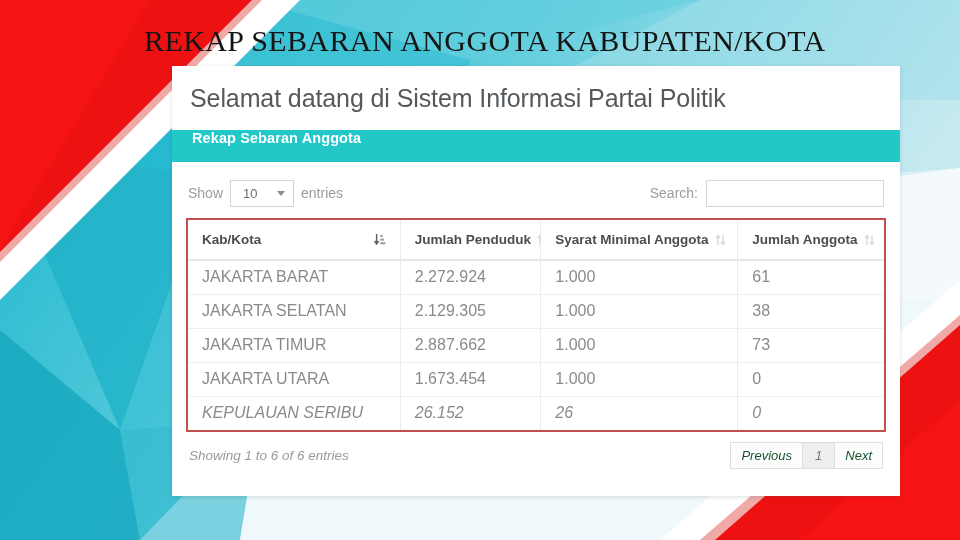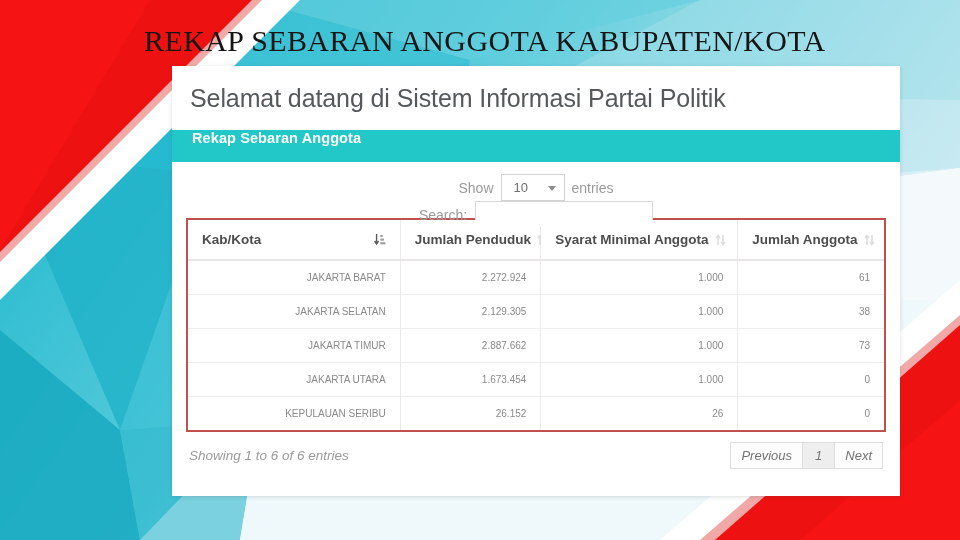--- a/index.html
+++ b/index.html
@@ -77,21 +77,20 @@
   .panel-body {
     padding: 12px 14px 0 14px;
     background: #ffffff;
   }
 
   
   .toolbar {
     display: flex; align-items: center; justify-content: space-between;
     height: 38px;
     margin: 0 2px 6px 2px;
-    flex-direction: column;
   }
   .show-group { display: flex; align-items: center; gap: 7px;
     font-size: 14px; color: #9b9b9b; }
   .select-box {
     position: relative;
     width: 64px; height: 27px;
     border: 1px solid #d3d3d3;
     background: #fff;
     display: flex; align-items: center;
     padding-left: 12px;
@@ -117,21 +116,21 @@
     font-family: "Liberation Sans", sans-serif;
   }
 
   
   .table-wrap {
     border: 2px solid #c0504d;
     background: #fff;
   }
   table.dt { width: 100%; border-collapse: collapse; table-layout: fixed; }
   table.dt th, table.dt td {
-    text-align: right;
+    text-align: left;
     vertical-align: middle;
     border-right: 1px solid #eceaea;
     padding: 0 14px;
   }
   table.dt th:last-child, table.dt td:last-child { border-right: none; }
 
   table.dt thead th {
     height: 40px;
     font-size: 13.5px;
     font-weight: bold;
@@ -140,26 +139,26 @@
     background: #ffffff;
     position: relative;
     white-space: nowrap;
   }
   .th-inner { display: flex; align-items: center; justify-content: space-between; gap: 6px; }
 
   .sort-icon { flex: 0 0 auto; opacity: 1; }
 
   table.dt tbody td {
     height: 34px;
-    font-size: 10px;
+    font-size: 16px;
     color: #8a8a8a;
     border-bottom: 1px solid #efeded;
     white-space: nowrap;
   }
-  table.dt tbody tr:last-child td { border-bottom: none; }
+  table.dt tbody tr:last-child td { border-bottom: none; font-style: italic; }
 
   
   .col-kab  { width: 30.5%; }
   .col-pend { width: 20.2%; }
   .col-syar { width: 28.3%; }
   .col-angg { width: 21.0%; }
 
   
   .table-foot {
     display: flex; align-items: center; justify-content: space-between;
@@ -168,21 +167,21 @@
     font-style: italic;
   }
   .showing-info { font-size: 13.5px; color: #9a9a9a; }
   .pagination { display: flex; }
   .pg {
     min-width: 34px; height: 27px;
     border: 1px solid #dedede;
     border-left-width: 0;
     background: #fdfdfd;
     display: flex; align-items: center; justify-content: center;
-    font-size: 13px; color: #737373;
+    font-size: 13px; color: #14532d;
     padding: 6px 10px;
   }
   .pg:first-child { border-left-width: 1px; }
   .pg.active { background: #eeeeee; color: #777; padding: 0 12px; min-width: 30px; }
 </style>
 </head>
 <body>
 
 <div class="slide">
 

